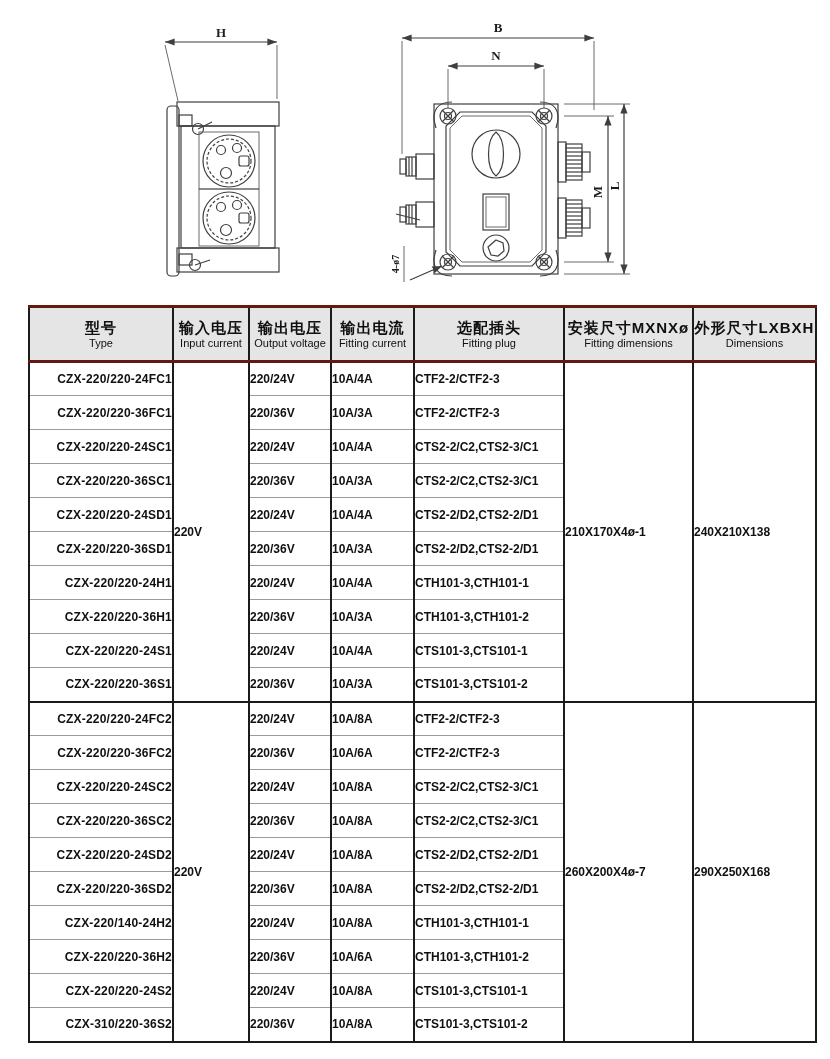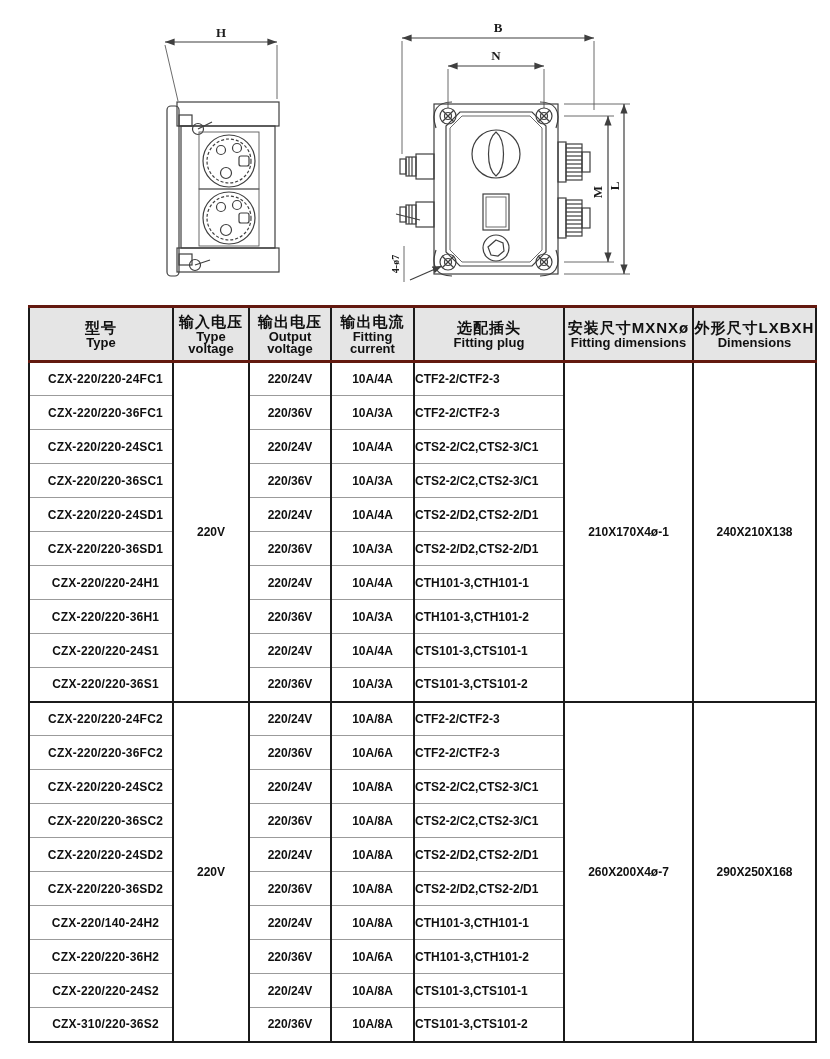--- a/index.html
+++ b/index.html
@@ -18,28 +18,28 @@
 
   
   .spec-table{position:absolute;left:28px;top:305px;width:787px;
               border-collapse:collapse;table-layout:fixed;
               border:2px solid #1b1b1b;}
   .spec-table th,.spec-table td{border-left:2px solid #1b1b1b;border-right:2px solid #1b1b1b;
               padding:0;color:#101010;overflow:hidden;}
   .spec-table thead th{background:#e5e5e5;height:52px;vertical-align:middle;text-align:center;
               border-top:3px solid #63190F;border-bottom:3px solid #63190F;}
   .hzh{font-size:15px;font-weight:bold;line-height:18px;letter-spacing:1px;}
-  .hen{font-size:13px;font-weight:bold;line-height:12px;}
+  .hen{font-size:11px;font-weight:normal;line-height:12px;}
   .spec-table tbody tr{height:34px;}
   .spec-table tbody td{border-top:1px solid #9b9b9b;font-size:12px;font-weight:bold;
               vertical-align:middle;}
   .spec-table tbody tr.first td{border-top:none;}
   .spec-table tbody tr.gstart td{border-top:2.5px solid #1b1b1b;margin-left:29px;}
-  td.t{text-align:center;padding-left:9px;letter-spacing:0.2px;}
-  td.c{text-align:center;}
+  td.t{text-align:right;padding-left:9px;letter-spacing:0.2px;}
+  td.c{text-align:left;}
   td.plug{text-align:left;font-size:11.5px;}
 </style>
 </head>
 <body>
 
 <div class="sheet">
 
   <svg class="side-svg" width="180" height="268" viewBox="0 0 180 268">
     <defs>
       <marker id="ar1" markerWidth="9" markerHeight="8" refX="8" refY="3" orient="auto-start-reverse">
@@ -200,21 +200,21 @@
       <col style="width:123px">
     </colgroup>
     <thead>
       <tr>
         <th>
           <div class="hzh">型号</div>
           <div class="hen">Type</div>
         </th>
         <th>
           <div class="hzh">输入电压</div>
-          <div class="hen">Type voltage</div>
+          <div class="hen">Input current</div>
         </th>
         <th>
           <div class="hzh">输出电压</div>
           <div class="hen">Output voltage</div>
         </th>
         <th>
           <div class="hzh">输出电流</div>
           <div class="hen">Fitting current</div>
         </th>
         <th>

